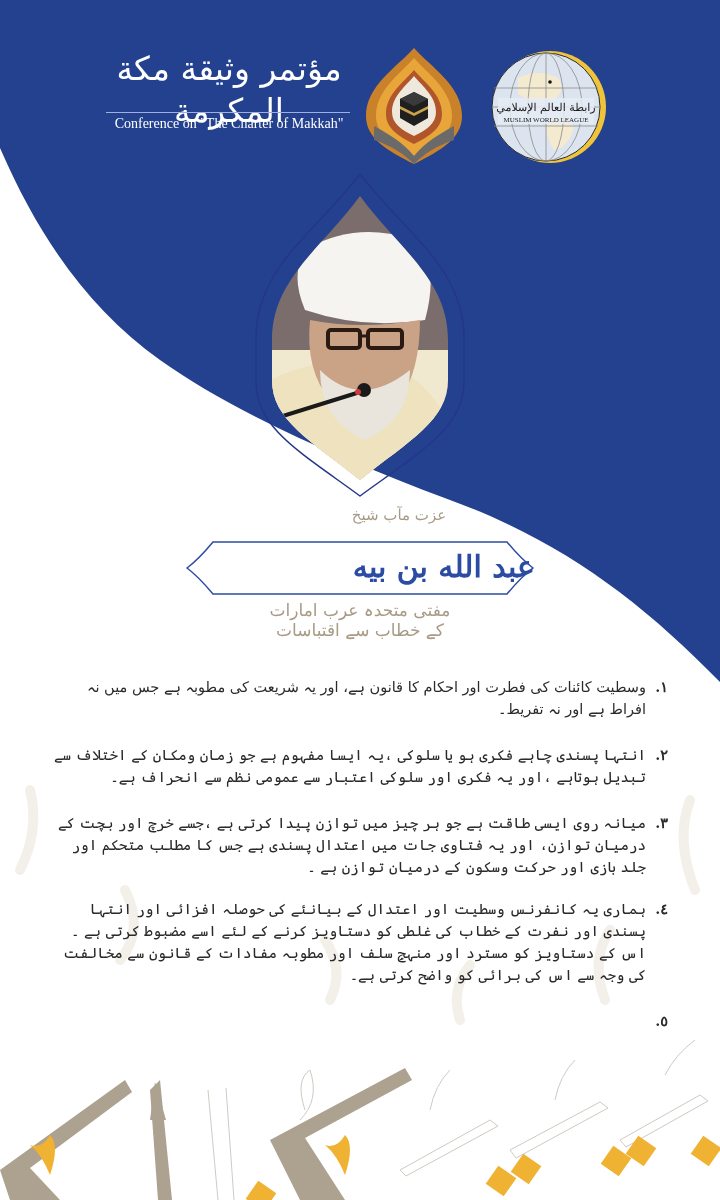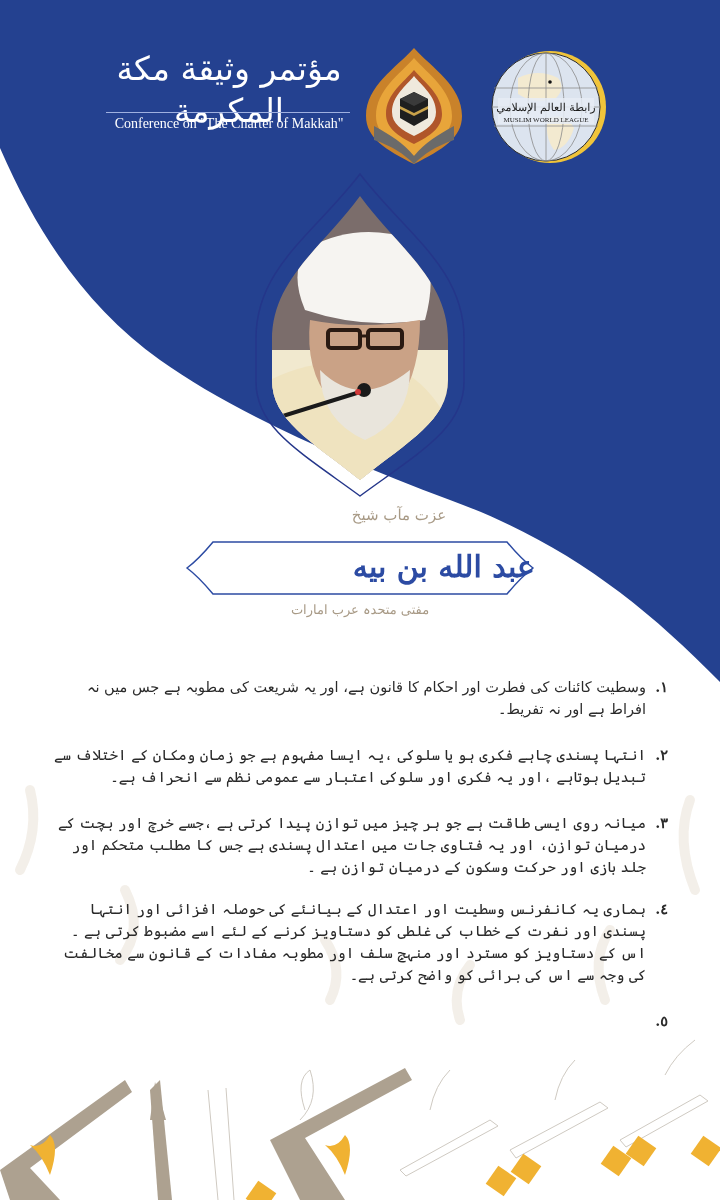--- a/index.html
+++ b/index.html
@@ -14,21 +14,21 @@
   .logo-conf { position:absolute; left:362px; top:46px; width:104px; height:120px; }
   .logo-mwl { position:absolute; left:488px; top:48px; width:120px; height:118px; }
   .portrait { position:absolute; left:210px; top:170px; width:300px; height:330px; }
   .honorific { position:absolute; left:0; top:506px; width:720px; text-align:center; direction:rtl;
          color:#a89a86; font-family:"DejaVu Serif", serif; font-size:15px;margin-left:39px; }
   .name-banner { position:absolute; left:185px; top:538px; width:350px; height:60px; }
   .name-text { position:absolute; left:185px; top:543px; width:350px; height:48px; line-height:48px;
          text-align:right; direction:rtl; color:#2c4ba3; font-family:"DejaVu Serif", serif;
          font-size:30px; font-weight:bold; }
   .subtitle { position:absolute; left:0; top:600px; width:720px; text-align:center; direction:rtl;
-         color:#a89a86; font-family:"DejaVu Serif", serif; font-size:13px; line-height:20px; }
+         color:#a89a86; font-family:"DejaVu Serif", serif; font-size:17px; line-height:20px; }
   .quotes { position:absolute; left:52px; top:676px; width:616px; direction:rtl; }
   .quote { position:relative; color:#2a2a2a; font-family:"DejaVu Serif", serif; font-size:14.5px;
          line-height:22px; text-align:right; margin-bottom:24px; padding-right:22px; }
   .quote .num { position:absolute; right:0; top:0; font-weight:bold; }
   .quote:nth-child(3) { margin-bottom:20px; }
 </style>
 </head>
 <body>
 
 <svg class="bg-svg" viewBox="0 0 720 1200" xmlns="http://www.w3.org/2000/svg">
@@ -132,20 +132,21 @@
 
 <div class="honorific">عزت مآب شیخ</div>
 
 <svg class="name-banner" viewBox="0 0 350 60" xmlns="http://www.w3.org/2000/svg">
   <path d="M28 4 H322 C332 16 340 24 348 30 C340 36 332 44 322 56 H28 C18 44 10 36 2 30 C10 24 18 16 28 4 Z" fill="#ffffff" stroke="#2c4ba3" stroke-width="1.5"></path>
 </svg>
 <div class="name-text">عبد الله بن بیه</div>
 
 <div class="subtitle">
   <div>مفتی متحدہ عرب امارات</div>
+  <div>کے خطاب سے اقتباسات</div>
 </div>
 
 <div class="quotes">
   <div class="quote">
     <span class="num">١.</span>
     <span>وسطیت کائنات کی فطرت اور احکام کا قانون ہے، اور یہ شریعت کی مطوبہ ہے جس میں نہ افراط ہے اور نہ تفریط۔</span>
   </div>
   <div class="quote">
     <span class="num">٢.</span>
     <span>انتہا پسندی چاہے فکری ہو یا سلوکی ،یہ ایسا مفہوم ہے جو زمان ومکان کے اختلاف سے تبدیل ہوتاہے ،اور یہ فکری اور سلوکی اعتبار سے عمومی نظم سے انحراف ہے۔</span>

